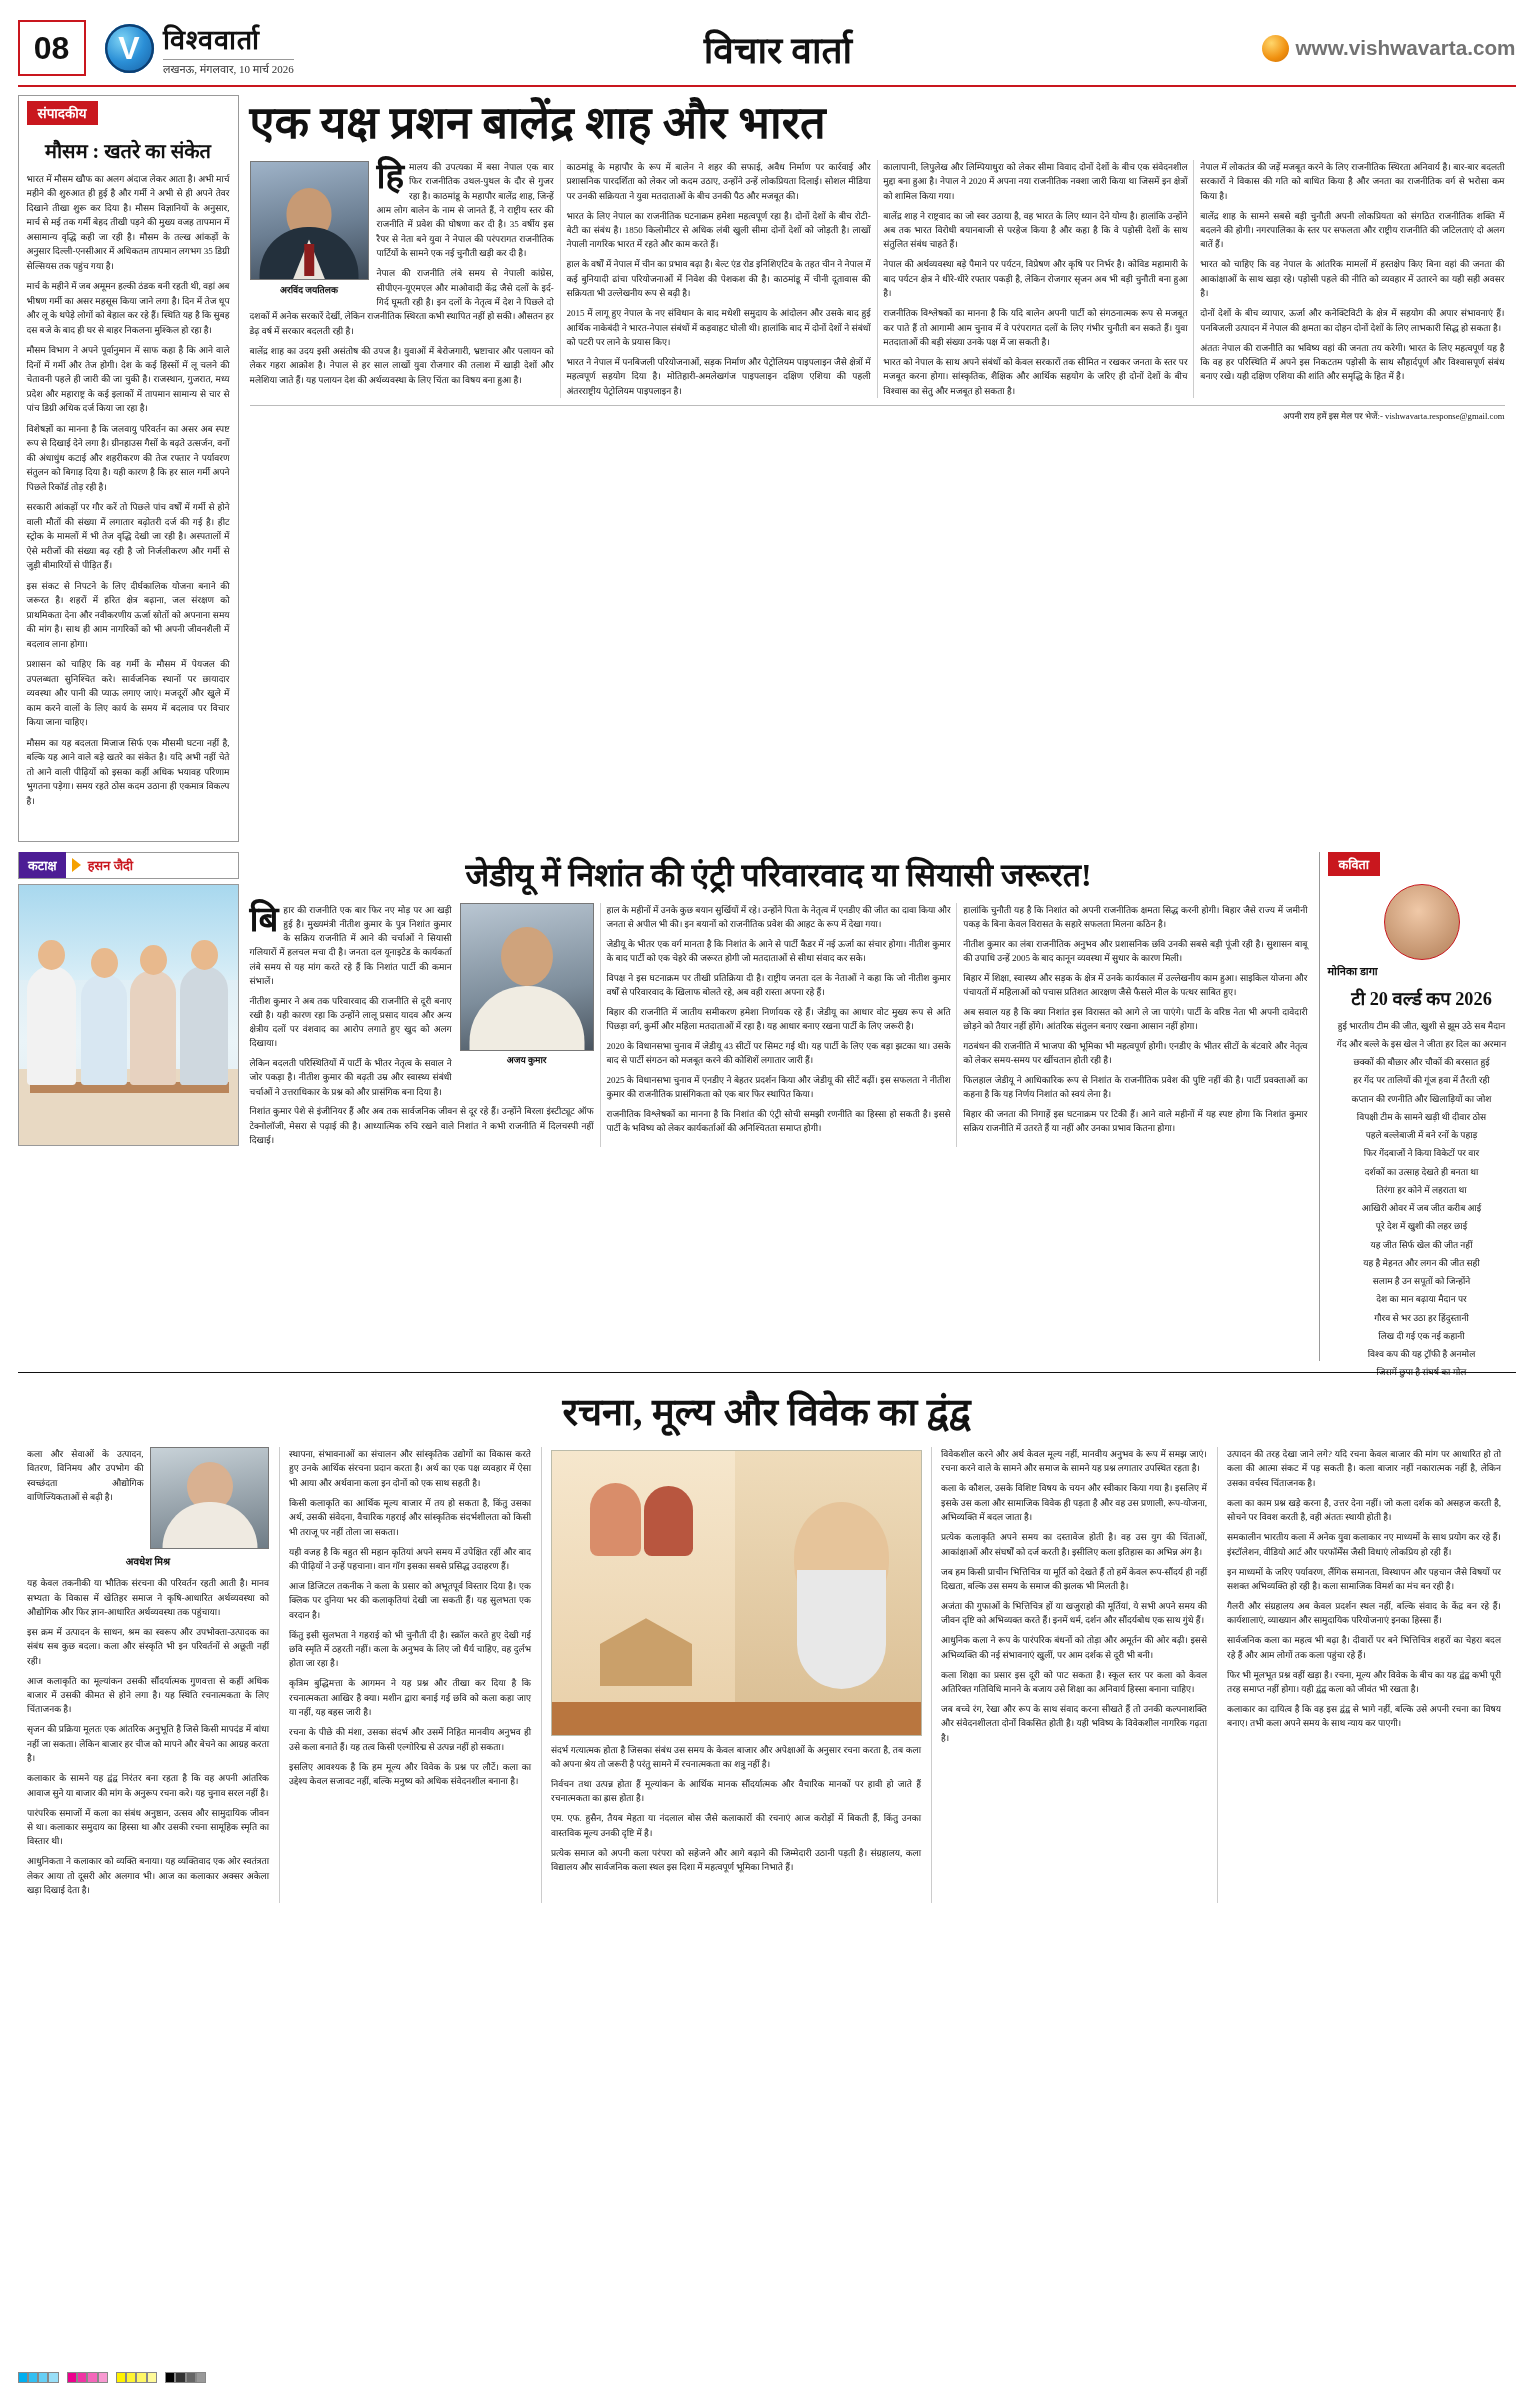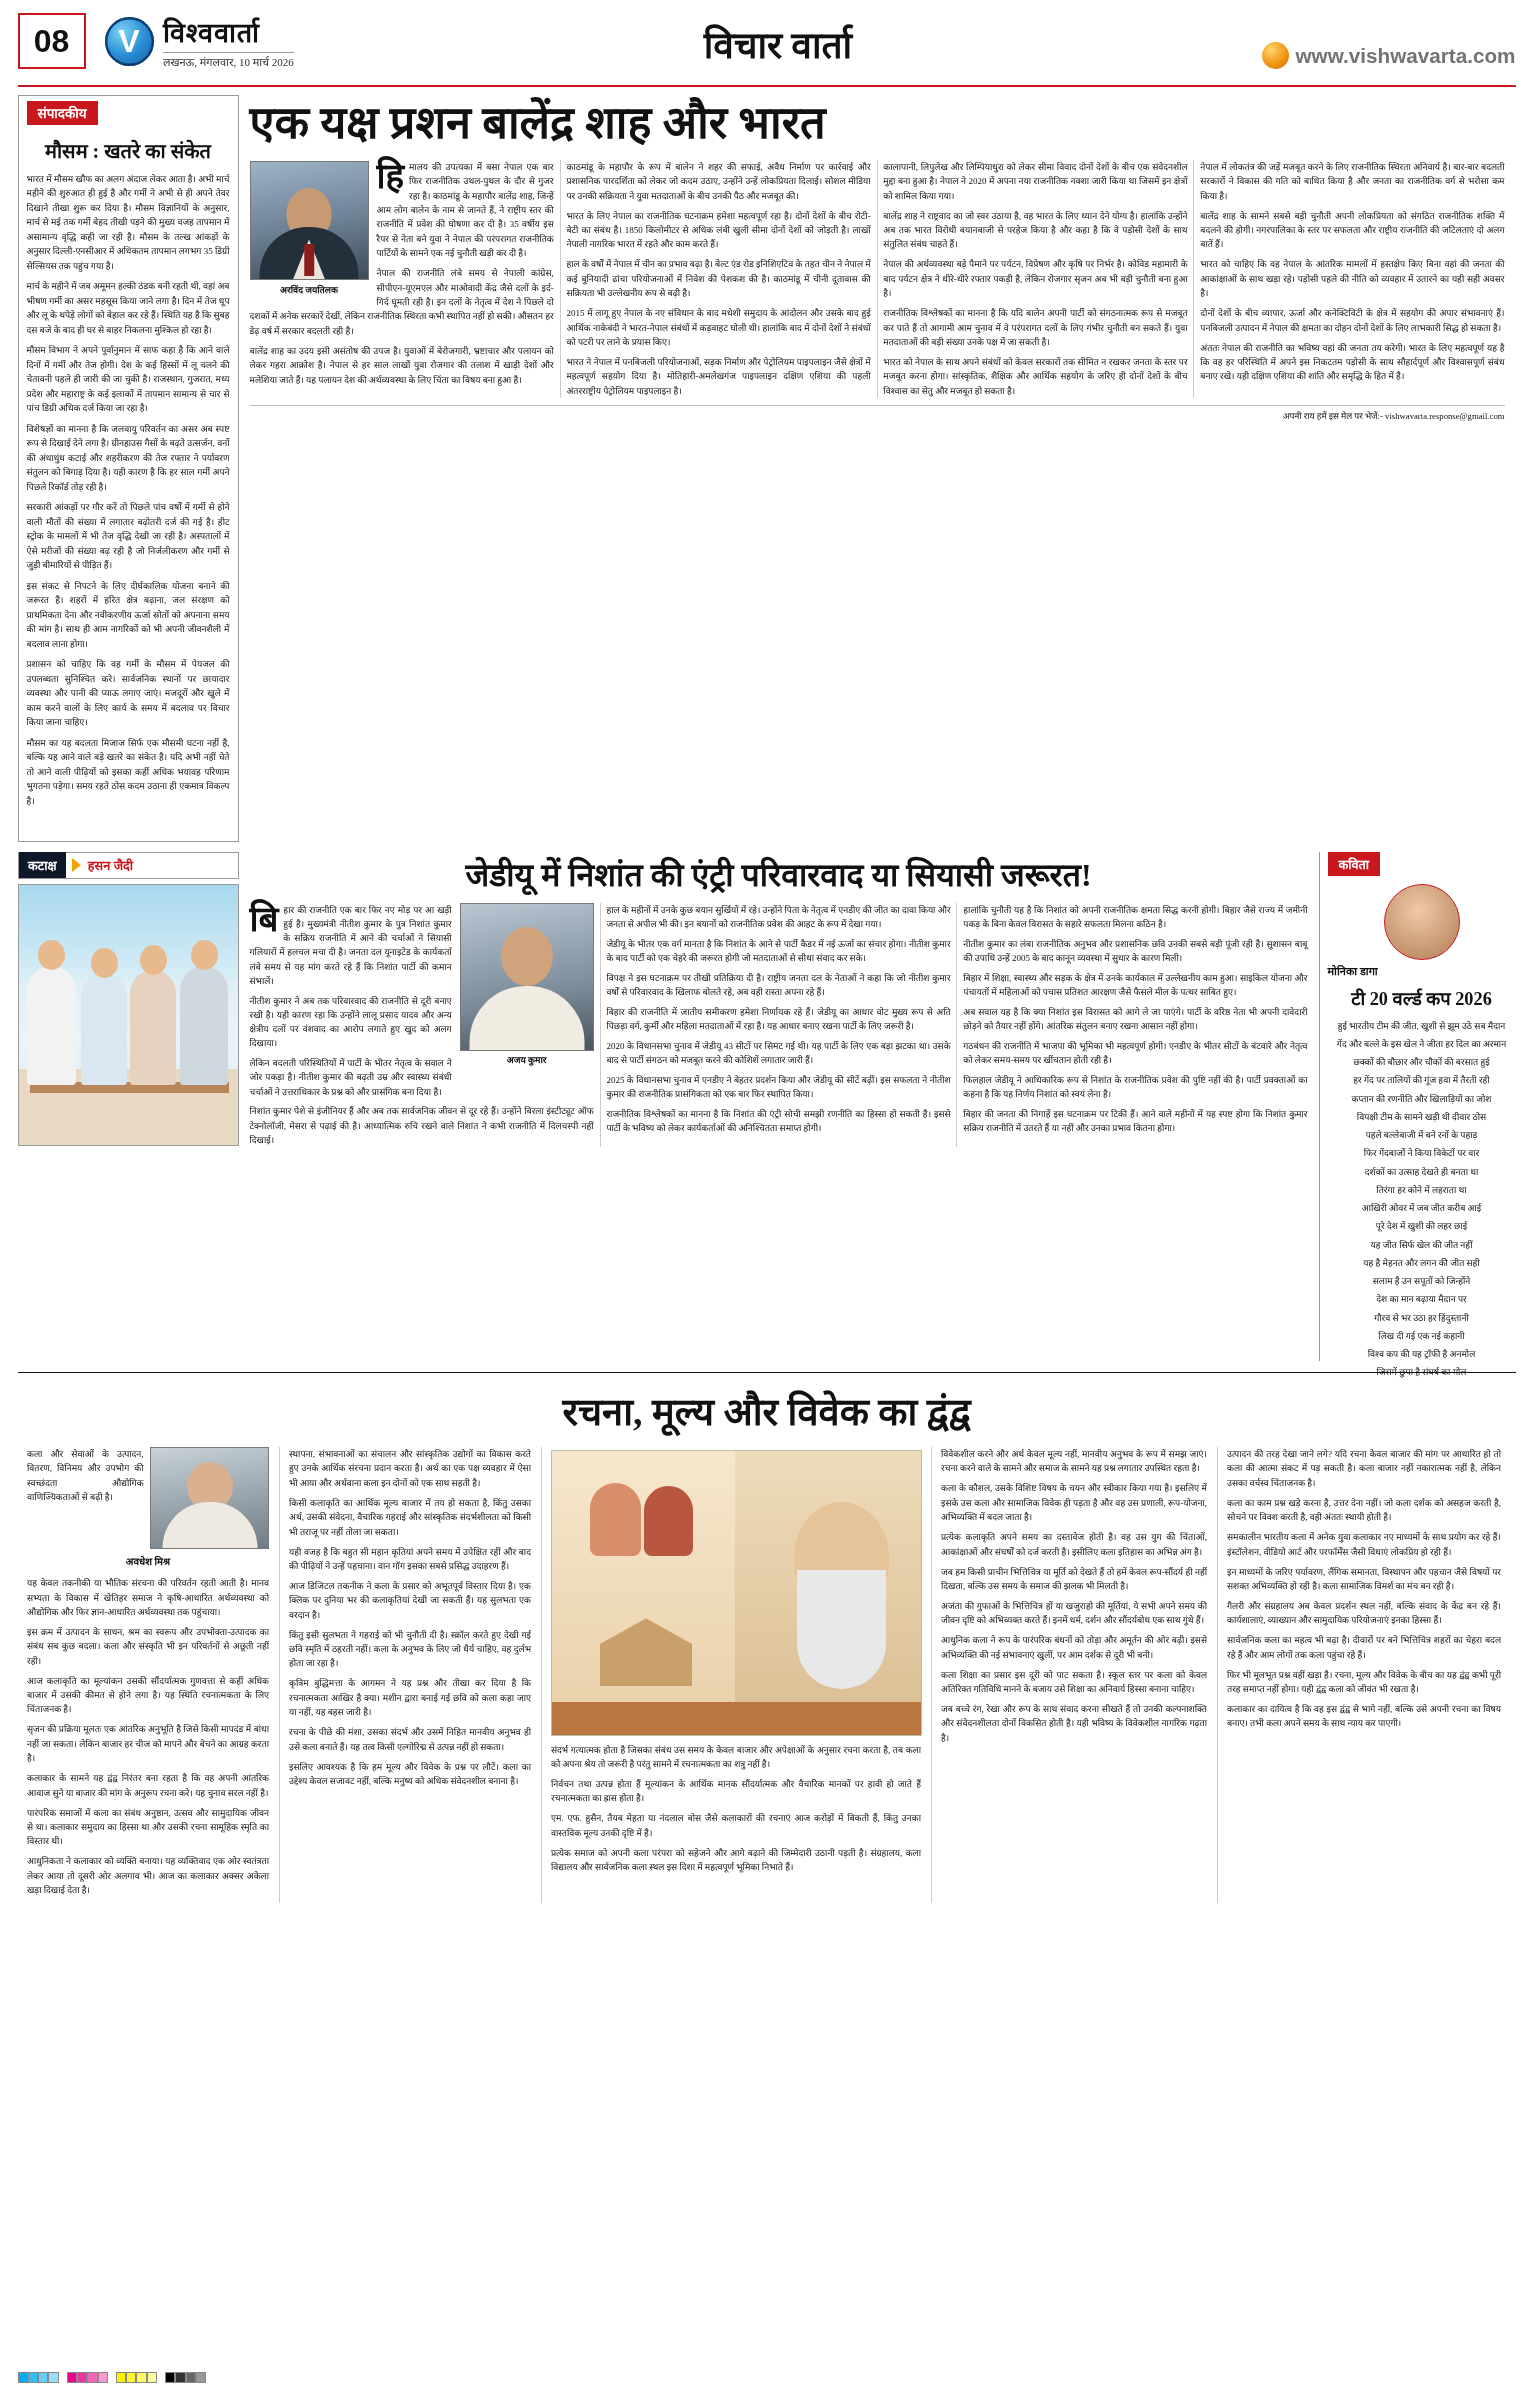--- a/index.html
+++ b/index.html
@@ -7,21 +7,21 @@
   body {
     width:1533px; height:2389px;
     background:#ffffff;
     font-family:"Liberation Serif", serif;
     color:#111;
     position:relative;
   }
   .page { position:relative; width:1533px; height:2389px; padding:14.3px 17.5px; }
 
   
-  .masthead { display:flex; align-items:flex-end; height:73px; border-bottom:2.4px solid #c9171e; padding-bottom:16px; }
+  .masthead { display:flex; align-items:center; height:73px; border-bottom:2.4px solid #c9171e; padding-bottom:3px; }
   .pageno-box { width:68px; height:56px; border:2.4px solid #c9171e; display:flex; align-items:center; justify-content:center; }
   .pageno { font-family:"Liberation Sans", sans-serif; font-size:32px; font-weight:bold; color:#111; }
   .logo-wrap { display:flex; align-items:center; margin-left:19px; }
   .logo-mark { width:49px; height:49px; border-radius:50%; background:radial-gradient(circle at 35% 32%, #7fd4f5 0%, #2b8fd6 48%, #15599c 100%); display:flex; align-items:center; justify-content:center; color:#fff; font-family:"Liberation Sans", sans-serif; font-weight:bold; font-size:32px; box-shadow:inset 0 0 0 2.4px #0c3f73; }
   .logo-text { margin-left:9.5px; }
   .logo-title { font-size:27px; font-weight:bold; letter-spacing:0.8px; color:#111; font-family:"Liberation Sans", sans-serif; }
   .logo-sub { font-size:11px; color:#333; margin-top:1.6px; border-top:0.8px solid #999; padding-top:1.6px; }
   .mast-center { flex:1; text-align:center; }
   .mast-center .sec { font-size:37px; font-weight:bold; color:#111; }
   .mast-right { display:flex; align-items:center; }
@@ -48,21 +48,21 @@
   .author-photo .body { position:absolute; left:50%; bottom:0; transform:translateX(-50%); width:99px; height:52px; border-radius:48px 48px 0 0; background:#23303c; }
   .author-photo .shirt { position:absolute; left:50%; bottom:0; transform:translateX(-50%); width:32px; height:40px; background:#e9e4dc; clip-path:polygon(50% 0,100% 100%,0 100%); }
   .author-photo .tie { position:absolute; left:50%; bottom:3.2px; transform:translateX(-50%); width:9.5px; height:32px; background:#8c1d1d; }
   .author-cap { text-align:center; font-size:9.1px; margin-top:2.4px; font-weight:bold; }
   .byline-mail { font-size:8.7px; text-align:right; margin-top:6.4px; border-top:0.8px solid #bbb; padding-top:4px; }
 
   
   .mid-grid { display:flex; margin-top:9.5px; height:509px; }
   .col-cartoon { width:221px; }
   .cartoon-head { display:flex; align-items:center; border:0.8px solid #999; height:27px; }
-  .cartoon-tag { background:#0f172a; color:#fff; font-family:Liberation Serif, serif; font-size:12.7px; font-weight:bold; padding:4px 9.5px; }
+  .cartoon-tag { background:#4c1d95; color:#fff; font-family:Liberation Serif, serif; font-size:12.7px; font-weight:bold; padding:4px 9.5px; }
   .arrow { width:0;height:0;border-left:9.5px solid #f5a100;border-top:7.2px solid transparent;border-bottom:7.2px solid transparent; margin:0 6.4px; }
   .cartoon-author { font-size:12.7px; font-weight:bold; color:#c9171e; font-family:"Liberation Sans", sans-serif; }
   .cartoon-img { margin-top:4.8px; border:0.8px solid #999; height:262px; background:linear-gradient(180deg,#cfe6f2 0%, #eaf4f8 60%, #dfeaf0 100%); position:relative; overflow:hidden; }
   .c-floor { position:absolute; left:0; right:0; bottom:0; height:76px; background:#e8d9c3; }
   .c-table { position:absolute; left:11px; bottom:52px; width:199px; height:11px; background:#b9855a; }
   .c-fig { position:absolute; bottom:60px; border-radius:32px 32px 4.8px 4.8px; }
   .c-f1 { left:8px; width:49px; height:119px; background:#f2f2f2; }
   .c-f2 { left:62px; width:46px; height:111px; background:#d8e7f2; }
   .c-f3 { left:111px; width:46px; height:115px; background:#e7d2c0; }
   .c-f4 { left:161px; width:48px; height:119px; background:#cfd8df; }

